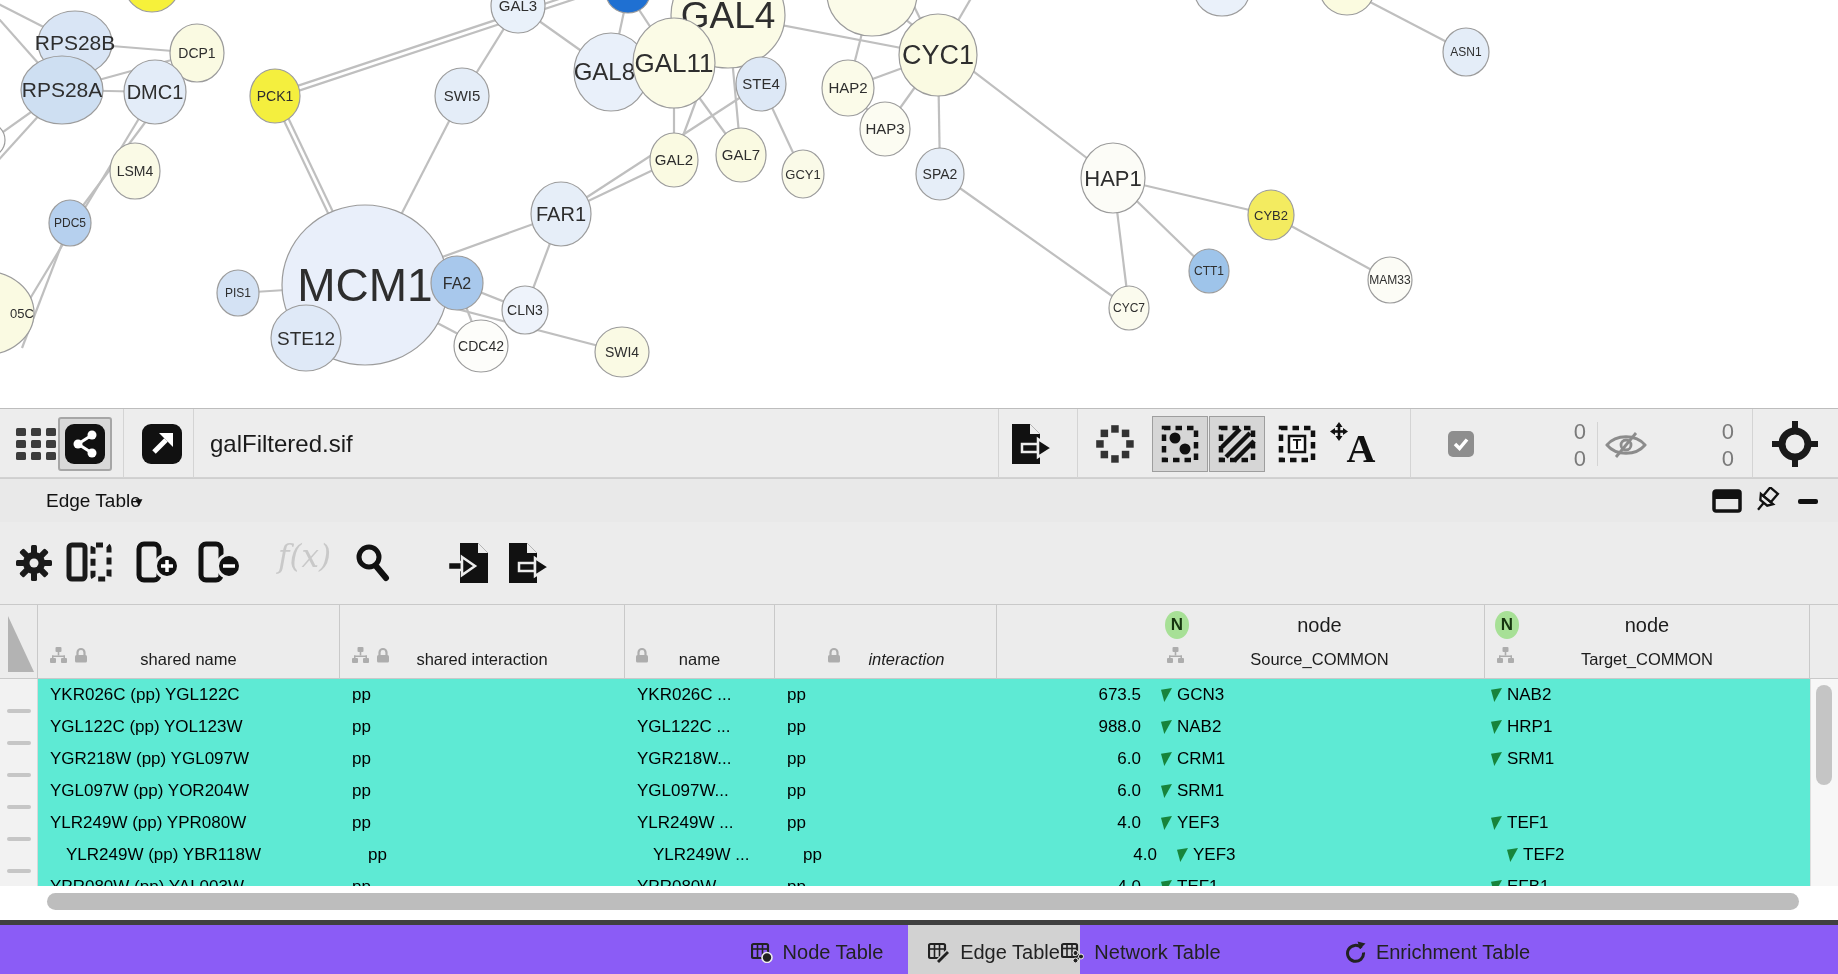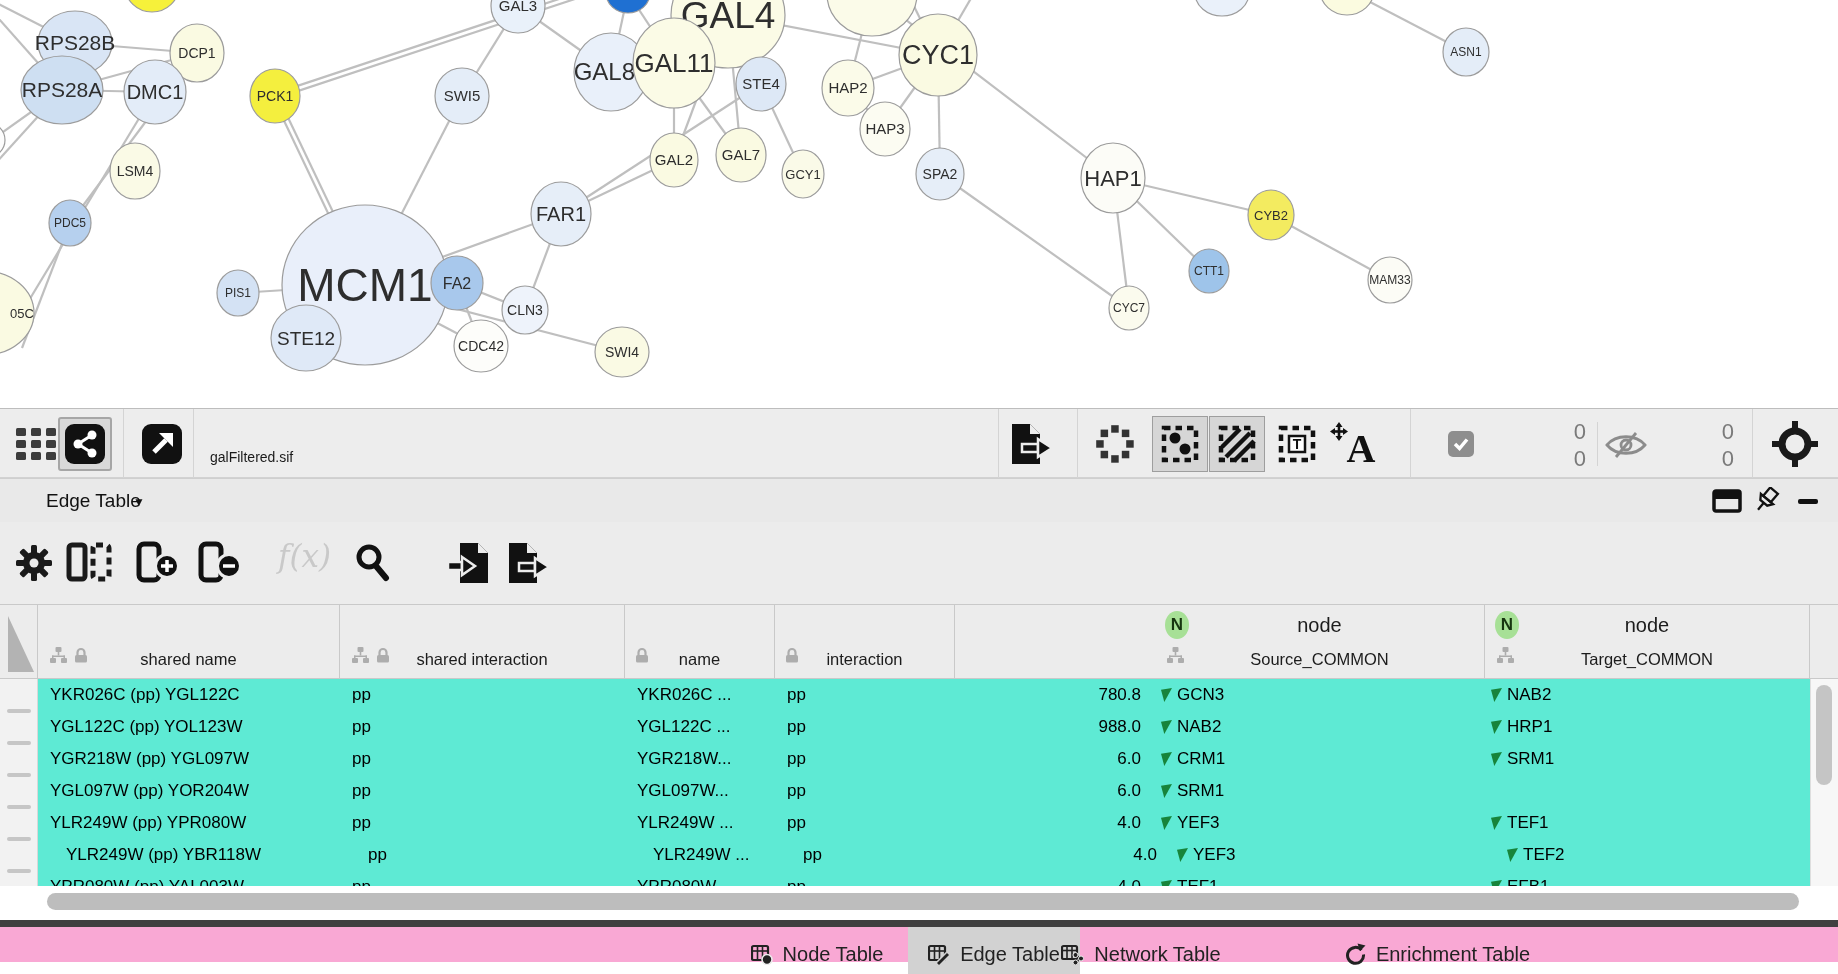--- a/index.html
+++ b/index.html
@@ -10,22 +10,22 @@
   .canvas{position:absolute;left:0;top:0;width:1838px;height:408px;background:#fff;}
   .canvas svg{display:block;}
 
   
   .net-toolbar{position:absolute;left:0;top:408px;width:1838px;height:70px;
     background:#ededed;border-top:1px solid #bdbdbd;border-bottom:1px solid #d2d2d2;box-sizing:border-box;}
   .vsep{position:absolute;top:0;width:1px;height:70px;background:#d4d4d4;}
   .vsep.short{top:13px;height:44px;}
   .icon-btn{position:absolute;display:flex;align-items:center;justify-content:center;}
   .view-btn.sel{background:#d9d9d9;border:2px solid #a6a6a6;border-radius:3px;box-sizing:border-box;}
-  .net-name{position:absolute;left:210px;top:13px;height:80px;line-height:70px;
-    font-size:14px;color:#1a1a1a;}
+  .net-name{position:absolute;left:210px;top:0;height:80px;line-height:70px;
+    font-size:24px;color:#1a1a1a;}
   .sel-tool{width:56px;height:56px;background:#d6d6d6;border:1px solid #9e9e9e;box-sizing:border-box;}
   .counts{position:absolute;width:56px;top:9px;text-align:right;color:#7a7a7a;
     font-size:22px;line-height:27px;}
   .counts span{display:block;}
   .cbx{position:absolute;width:26px;height:26px;background:#8e8e8e;border-radius:5px;
     display:flex;align-items:center;justify-content:center;}
 
   
   .panel-header{position:absolute;left:0;top:478px;width:1838px;height:44px;background:#e9e9e9;
     border-top:1px solid #cfcfcf;box-sizing:border-box;}
@@ -68,22 +68,22 @@
     clip-path:polygon(0 12%,100% 0,30% 100%);margin-right:5px;vertical-align:-2px;}
 
   
   .vscroll{position:absolute;left:1810px;top:679px;width:28px;height:207px;background:#f7f7f7;
     border-left:1px solid #dedede;box-sizing:border-box;}
   .vthumb{position:absolute;left:5px;top:6px;width:16px;height:100px;background:#c5c5c5;border-radius:8px;}
   .hscroll{position:absolute;left:0;top:886px;width:1838px;height:34px;background:#fff;}
   .hthumb{position:absolute;left:47px;top:7px;width:1752px;height:17px;background:#bdbdbd;border-radius:8.5px;}
 
   
-  .tabbar{position:absolute;left:0;top:920px;width:1838px;height:42px;background:#f9a8d4;
-    border-top:7px solid #404040;box-sizing:border-box;}
+  .tabbar{position:absolute;left:0;top:920px;width:1838px;height:54px;background:#8b5cf6;
+    border-top:5px solid #404040;box-sizing:border-box;}
   .tab{position:absolute;top:0;height:54px;display:flex;align-items:center;justify-content:center;gap:10px;}
   .tab .tlabel{font-size:20px;color:#222;}
   .tab.sel{background:#d2d2d2;}
 </style>
 </head>
 <body>
 
 <div class="app">
 
   <div class="canvas">
@@ -574,21 +574,21 @@
     </div>
     <div class="th" style="left:625px;width:150px;">
       <span class="hico" style="left:10px;">
         <svg width="14" height="16">
             <path d="M3.5 8 V5.5 a3.5 3.5 0 0 1 7 0 V8" stroke="#adadad" stroke-width="2.2" fill="none"></path>
             <rect x="1" y="8" width="12" height="7.5" rx="1.5" fill="#adadad"></rect>
           </svg>
       </span>
       <span class="lbl">name</span>
     </div>
-    <div class="th" style="left:775px;width:180px;">
+    <div class="th" style="left:817px;width:180px;font-style:italic;">
       <span class="hico" style="left:10px;">
         <svg width="14" height="16">
             <path d="M3.5 8 V5.5 a3.5 3.5 0 0 1 7 0 V8" stroke="#adadad" stroke-width="2.2" fill="none"></path>
             <rect x="1" y="8" width="12" height="7.5" rx="1.5" fill="#adadad"></rect>
           </svg>
       </span>
       <span class="lbl">interaction</span>
     </div>
     <div class="th" style="left:1155px;width:330px;">
       <span class="nbadge">N</span>
@@ -631,21 +631,21 @@
         <div class="gdash" style="top: 94px;"></div>
         <div class="gdash" style="top: 126px;"></div>
         <div class="gdash" style="top: 158px;"></div>
         <div class="gdash" style="top: 190px;"></div>
       </div>
   <div class="t-row" style="top: 0px;">
         <div class="t-cell c1">YKR026C (pp) YGL122C</div>
         <div class="t-cell c2">pp</div>
         <div class="t-cell c3">YKR026C ...</div>
         <div class="t-cell c4">pp</div>
-        <div class="t-cell c5">780.8</div>
+        <div class="t-cell c5">673.5</div>
         <div class="t-cell c6"><span class="flag"></span><span>GCN3</span></div>
         <div class="t-cell c7"><span class="flag"></span><span>NAB2</span></div>
       </div>
       <div class="t-row" style="top: 32px;">
         <div class="t-cell c1">YGL122C (pp) YOL123W</div>
         <div class="t-cell c2">pp</div>
         <div class="t-cell c3">YGL122C ...</div>
         <div class="t-cell c4">pp</div>
         <div class="t-cell c5">988.0</div>
         <div class="t-cell c6"><span class="flag"></span><span>NAB2</span></div>

